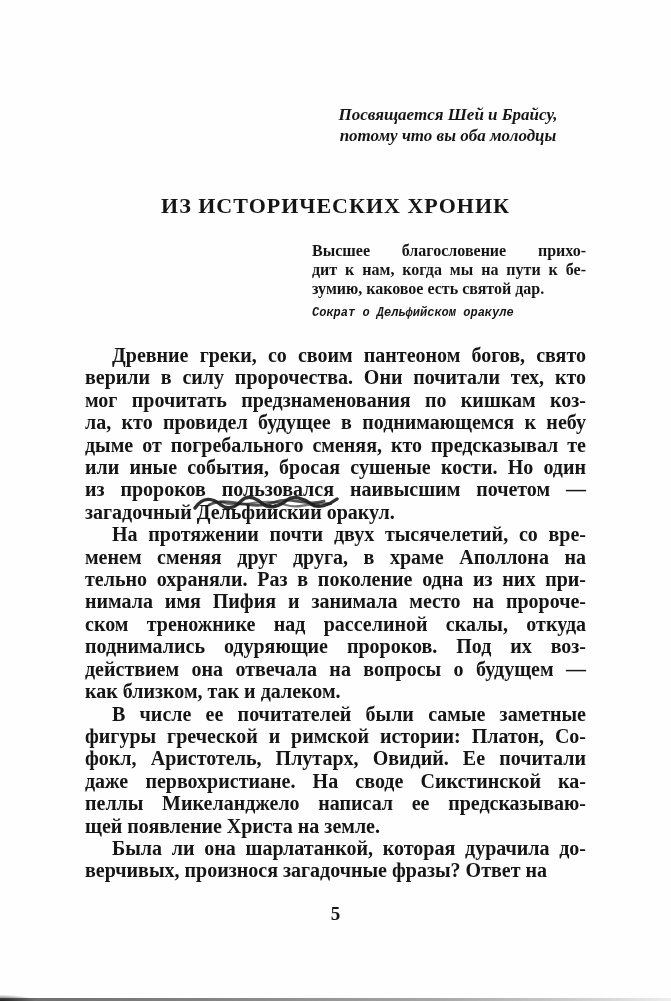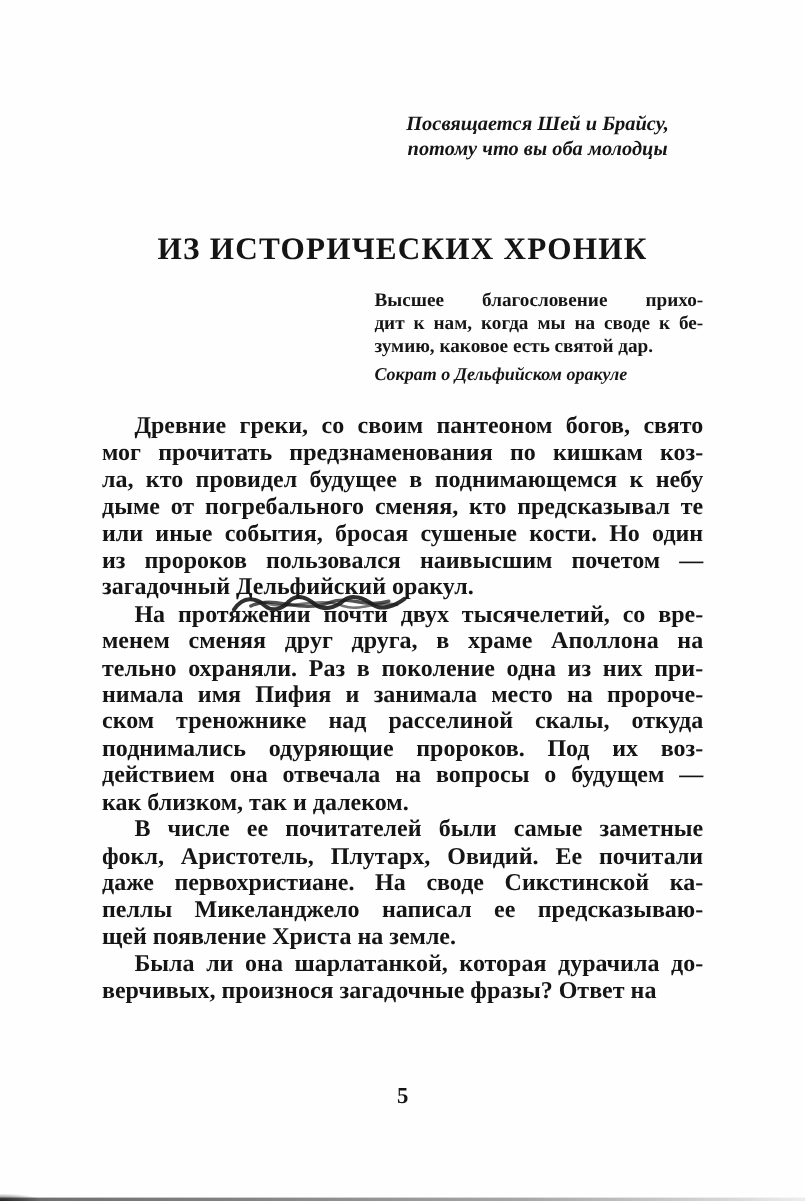--- a/index.html
+++ b/index.html
@@ -13,51 +13,52 @@
     height: 1001px;
     background: #fefefe;
     overflow: hidden;
     font-family: "Liberation Serif", "DejaVu Serif", serif;
     color: #151515;
     font-weight: bold;
   }
   .dedication {
     position: absolute;
     left: 318px;
-    top: 92px;
+    top: 104px;
     width: 260px;
     text-align: center;
     font-style: italic;
     font-size: 17px;
     line-height: 21px;
   }
   .heading {
     position: absolute;
     left: 85px;
     top: 193px;
     width: 501px;
     margin: 0;
     text-align: center;
-    font-size: 26px;
+    font-size: 22px;
     font-weight: bold;
     letter-spacing: 1px;
     white-space: nowrap;
   }
   .epigraph {
     position: absolute;
     left: 312px;
     top: 241px;
     width: 274px;
     font-size: 16px;
     line-height: 19px;
   }
   .attribution {
     margin-top: 6px;
     font-style: italic;
-    font-size: 15px;
+    font-size: 12px;
+    font-family: Liberation Mono, monospace;
   }
   .body-text {
     position: absolute;
     left: 85px;
     top: 344px;
     width: 501px;
     font-size: 20px;
     line-height: 22.4px;
   }
   .paragraph {
@@ -114,47 +115,49 @@
 
   <div class="dedication">
     <div>Посвящается Шей и Брайсу,</div>
     <div>потому что вы оба молодцы</div>
   </div>
 
   <h1 class="heading">ИЗ ИСТОРИЧЕСКИХ ХРОНИК</h1>
 
   <div class="epigraph">
     <div class="jline">Высшее благословение прихо-</div>
-    <div class="jline">дит к нам, когда мы на своде к бе-</div>
+    <div class="jline">дит к нам, когда мы на пути к бе-</div>
     <div class="jline last">зумию, каковое есть святой дар.</div>
     <div class="attribution">Сократ о Дельфийском оракуле</div>
   </div>
 
   <div class="body-text">
       <div class="paragraph">
         <div class="jline first">Древние греки, со своим пантеоном богов, свято</div>
+        <div class="jline">верили в силу пророчества. Они почитали тех, кто</div>
         <div class="jline">мог прочитать предзнаменования по кишкам коз-</div>
         <div class="jline">ла, кто провидел будущее в поднимающемся к небу</div>
         <div class="jline">дыме от погребального сменяя, кто предсказывал те</div>
         <div class="jline">или иные события, бросая сушеные кости. Но один</div>
         <div class="jline">из пророков пользовался наивысшим почетом —</div>
         <div class="jline last">загадочный Дельфийский оракул.</div>
       </div>
       <div class="paragraph">
         <div class="jline first">На протяжении почти двух тысячелетий, со вре-</div>
         <div class="jline">менем сменяя друг друга, в храме Аполлона на</div>
         <div class="jline">тельно охраняли. Раз в поколение одна из них при-</div>
         <div class="jline">нимала имя Пифия и занимала место на пророче-</div>
         <div class="jline">ском треножнике над расселиной скалы, откуда</div>
         <div class="jline">поднимались одуряющие пророков. Под их воз-</div>
         <div class="jline">действием она отвечала на вопросы о будущем —</div>
         <div class="jline last">как близком, так и далеком.</div>
       </div>
       <div class="paragraph">
         <div class="jline first">В числе ее почитателей были самые заметные</div>
+        <div class="jline">фигуры греческой и римской истории: Платон, Со-</div>
         <div class="jline">фокл, Аристотель, Плутарх, Овидий. Ее почитали</div>
         <div class="jline">даже первохристиане. На своде Сикстинской ка-</div>
         <div class="jline">пеллы Микеланджело написал ее предсказываю-</div>
         <div class="jline last">щей появление Христа на земле.</div>
       </div>
       <div class="paragraph">
         <div class="jline first">Была ли она шарлатанкой, которая дурачила до-</div>
         <div class="jline last">верчивых, произнося загадочные фразы? Ответ на</div>
       </div>
     </div>

